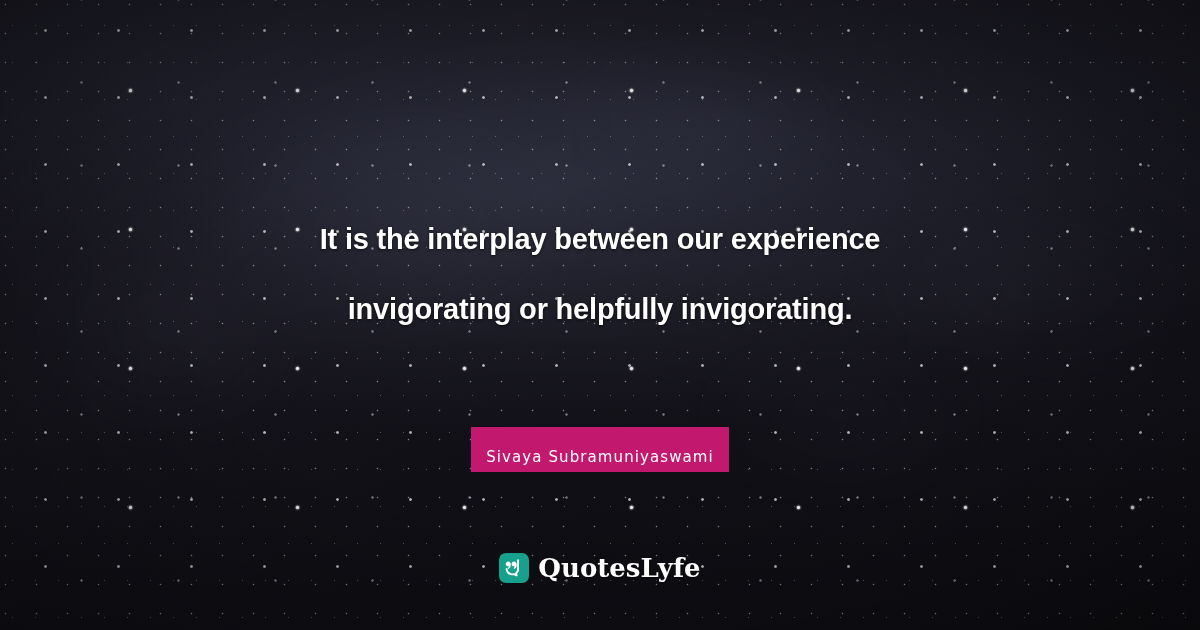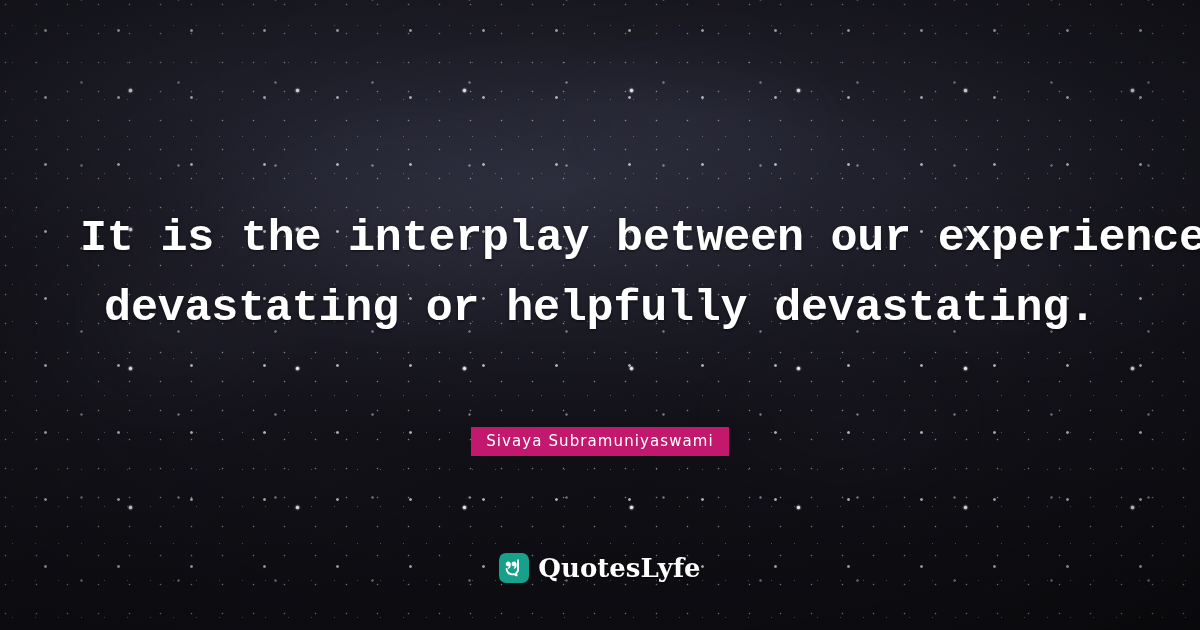--- a/index.html
+++ b/index.html
@@ -96,23 +96,23 @@
     left: 0;
     right: 0;
     text-align: center;
     padding: 0 80px;
     box-sizing: border-box;
   }
 
   .quote-line {
     display: block;
     color: #ffffff;
-    font-family: Liberation Mono, monospace;
+    font-family: Liberation Sans, sans-serif;
     font-weight: bold;
-    font-size: 45px;
+    font-size: 29px;
     line-height: 70px;
     letter-spacing: -0.2px;
     white-space: nowrap;
     text-shadow: 0 1px 3px rgba(0,0,0,0.65);
   }
 
   .author-wrap {
     position: absolute;
     top: 427px;
     left: 0;
@@ -121,21 +121,21 @@
   }
 
   .author-badge {
     display: inline-block;
     background: #c2186e;
     color: #ffffff;
     font-family: "DejaVu Sans", "Liberation Sans", sans-serif;
     font-size: 15px;
     font-weight: normal;
     letter-spacing: 1.1px;
-    padding: 5px 15px 6px;
+    padding: 21px 15px 6px;
     line-height: 18px;
     white-space: nowrap;
   }
 
   .brand {
     position: absolute;
     top: 553px;
     left: 0;
     right: 0;
     display: flex;
@@ -174,21 +174,21 @@
   <div class="sky-clouds"></div>
   <div class="stars-fine"></div>
   <div class="stars-mid"></div>
   <div class="stars-big"></div>
   <div class="vignette"></div>
 
   <div class="content">
 
     <div class="quote-block">
       <span class="quote-line">It is the interplay between our experience</span>
-      <span class="quote-line">devastating or helpfully devastating.</span>
+      <span class="quote-line">invigorating or helpfully invigorating.</span>
     </div>
 
     <div class="author-wrap">
       <span class="author-badge">Sivaya Subramuniyaswami</span>
     </div>
 
     <div class="brand">
       <span class="brand-mark">
         <svg width="22" height="22" viewBox="0 0 22 22" aria-hidden="true">
           <path d="M5.2 4.6c-1.35 0-2.45 1.05-2.45 2.35S3.85 9.3 5.2 9.3c.28 0 .54-.05.78-.13-.17.72-.63 1.3-1.3 1.72l.62 1.05c1.62-.78 2.55-2.22 2.55-4.06 0-1.92-1.1-3.28-2.65-3.28z" fill="#ffffff"></path>

